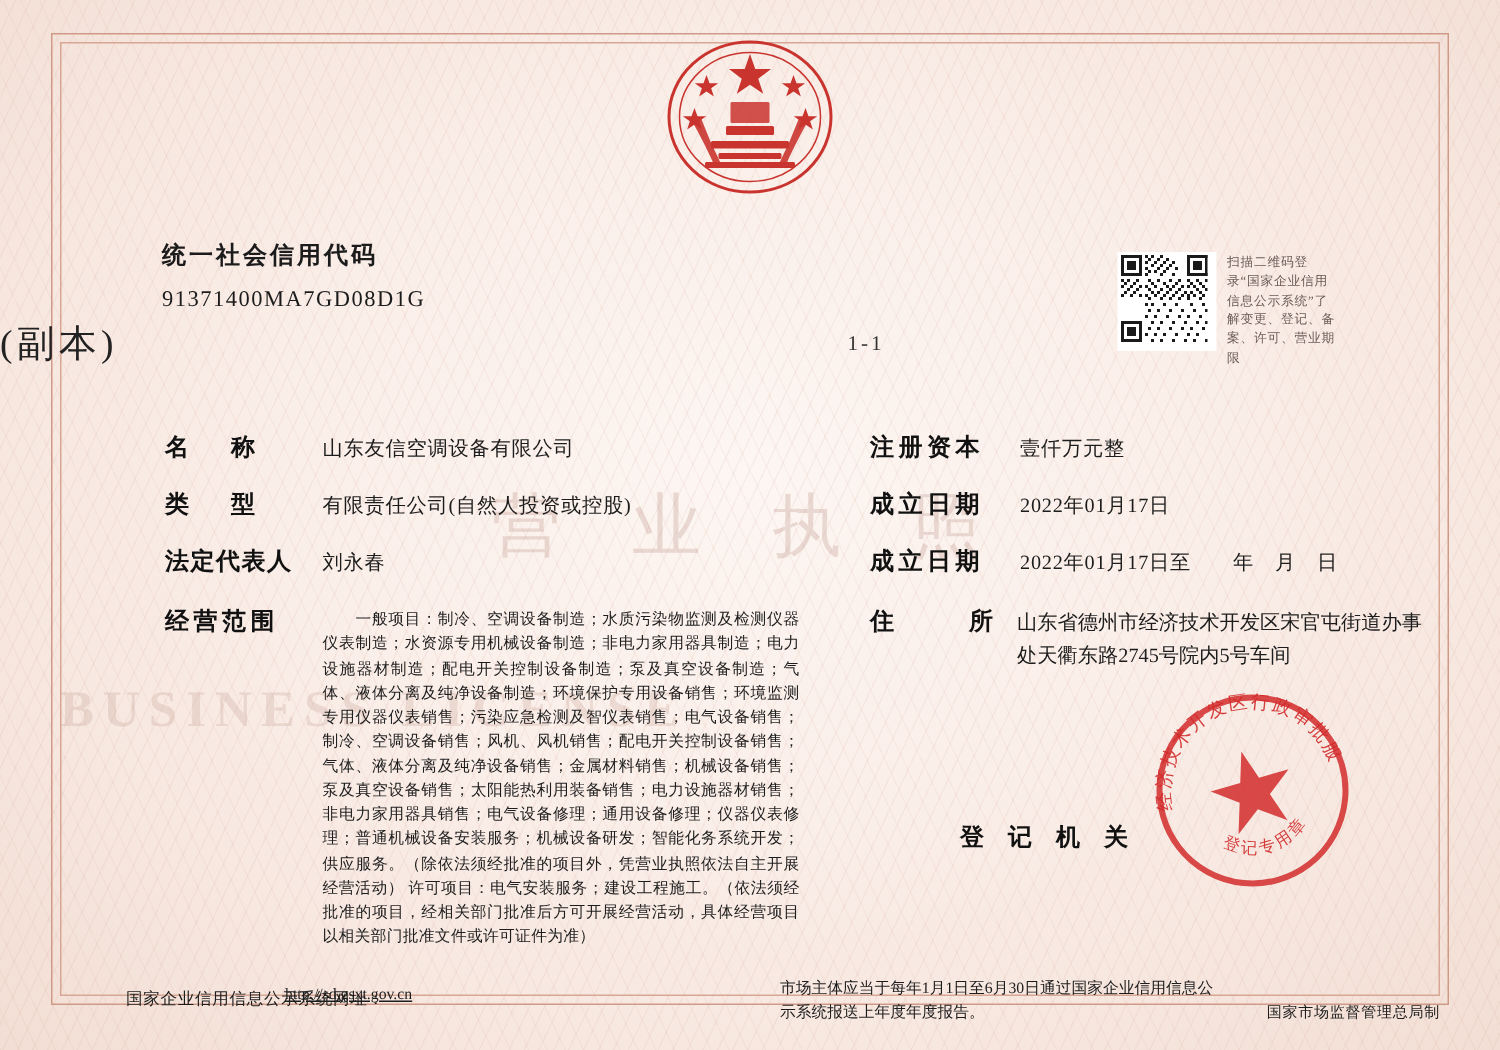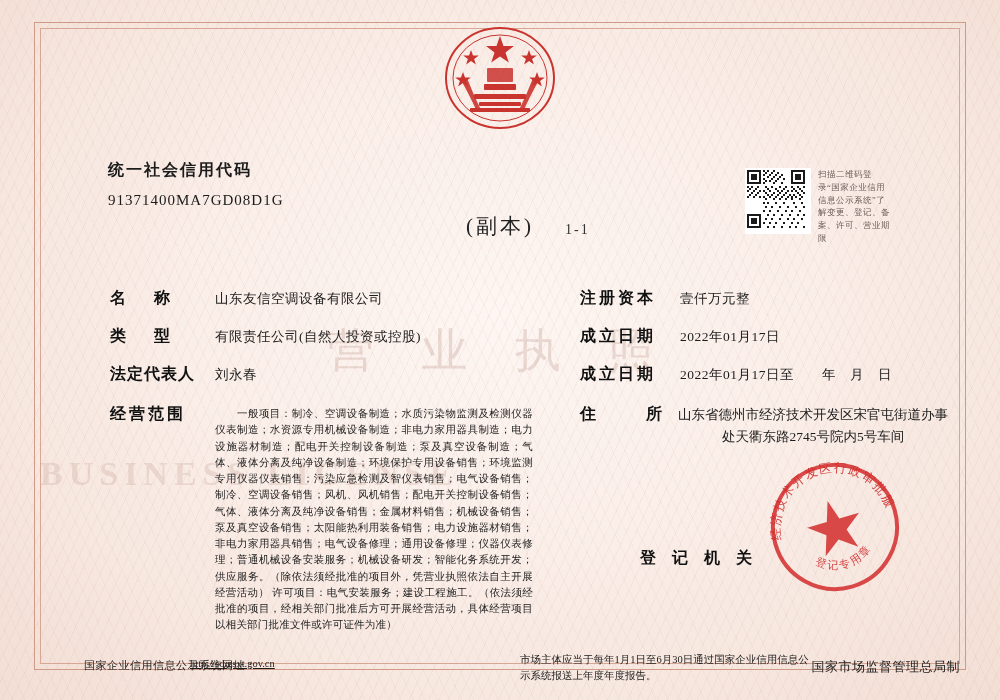--- a/index.html
+++ b/index.html
@@ -46,22 +46,22 @@
   
   .emblem{position:absolute;left:50%;top:20px;transform:translateX(-50%);width:118px;height:112px;}
 
   .title{
     position:absolute;left:0;right:0;top:140px;text-align:center;
     font-size:50px;font-weight:bold;letter-spacing:14px;color:#1b1b1b;
     font-family:"DejaVu Serif","Liberation Serif",serif;
     text-indent:14px;
   }
   .subtitle{
-    position:absolute;left:0;right:0;top:212px;text-align:center;
-    font-size:21px;color:#222;letter-spacing:3px;
+    position:absolute;left:0;right:0;top:212px;text-align:left;
+    font-size:25px;color:#222;letter-spacing:3px;
   }
   .sub-no{
     position:absolute;left:565px;top:222px;font-size:14px;color:#333;letter-spacing:2px;
   }
 
   .credit-label{
     position:absolute;left:108px;top:160px;font-size:16px;letter-spacing:2px;color:#1b1b1b;font-weight:bold;
   }
   .credit-code{
     position:absolute;left:108px;top:192px;font-size:15px;letter-spacing:1px;color:#1b1b1b;
@@ -83,21 +83,21 @@
   .field-value{
     position:absolute;font-size:13.5px;color:#1c1c1c;letter-spacing:.5px;
   }
   .scope-text{
     position:absolute;left:215px;top:406px;width:318px;
     font-size:10.5px;line-height:1.55;color:#1d1d1d;text-align:justify;
     letter-spacing:.2px;
   }
   .addr-text{
     position:absolute;left:678px;top:404px;width:270px;
-    font-size:13.5px;line-height:1.6;color:#1c1c1c;text-align:center;
+    font-size:13.5px;line-height:1.6;color:#1c1c1c;
   }
 
   .reg-org-label{
     position:absolute;left:640px;top:548px;font-size:16px;font-weight:bold;letter-spacing:6px;color:#111;
   }
   .date-line{
     position:absolute;left:745px;top:570px;font-size:14px;color:#1c1c1c;letter-spacing:1px;
   }
   .date-line .num{padding:0 10px;}
 
@@ -105,21 +105,21 @@
   .seal{
     position:absolute;left:760px;top:452px;width:150px;height:150px;
     transform:rotate(-16deg);
   }
 
   
   .footer{position:absolute;left:40px;right:40px;bottom:8px;height:40px;}
   .f-left{position:absolute;left:0;top:6px;font-size:11px;color:#1c1c1c;letter-spacing:.5px;padding-left:44px;}
   .f-url{position:absolute;left:150px;top:6px;font-size:10.5px;color:#1c1c1c;text-decoration:underline;}
   .f-mid{position:absolute;left:480px;top:0px;width:290px;font-size:10.5px;line-height:1.5;color:#1c1c1c;}
-  .f-right{position:absolute;right:0;top:6px;font-size:13px;color:#1c1c1c;letter-spacing:.5px;}
+  .f-right{position:absolute;right:0;top:16px;font-size:10px;color:#1c1c1c;letter-spacing:.5px;}
 </style>
 </head>
 <body>
 
 <div class="page">
   <div class="bgpattern"></div>
   <div class="border-outer"></div>
   <div class="border-inner"></div>
 
   <div class="watermark">营 业 执 照</div>

